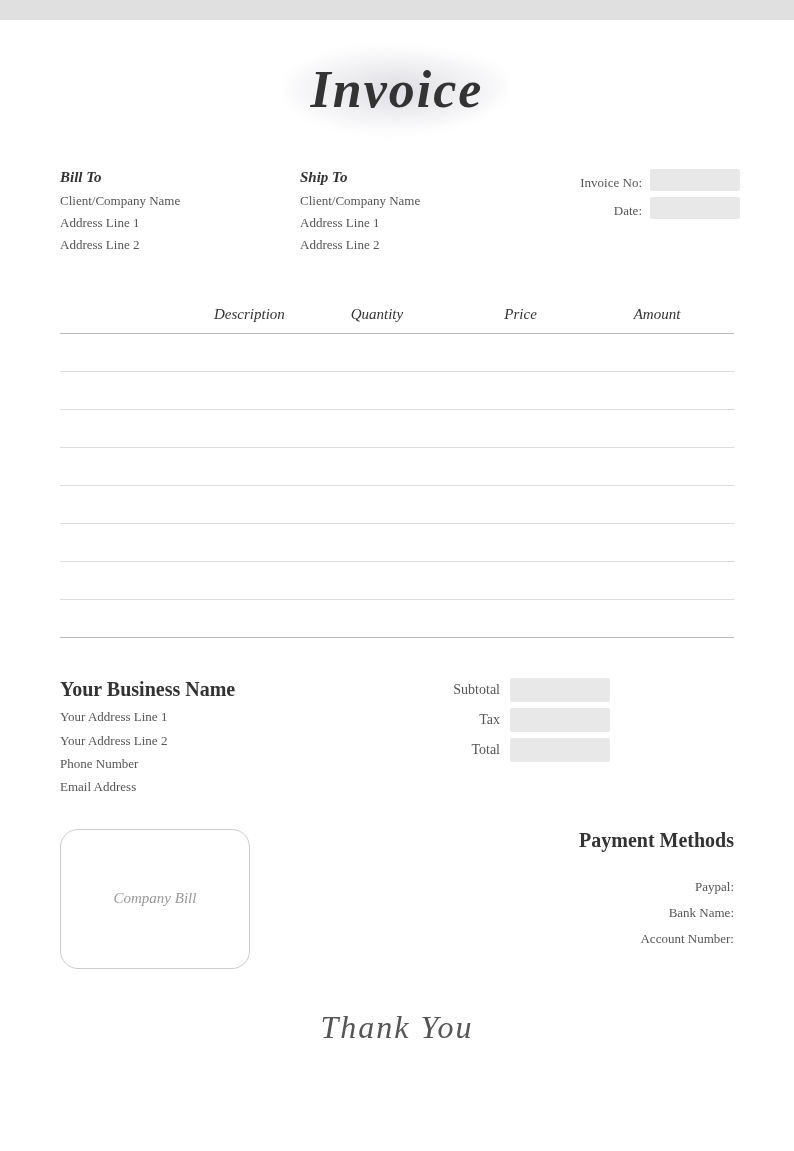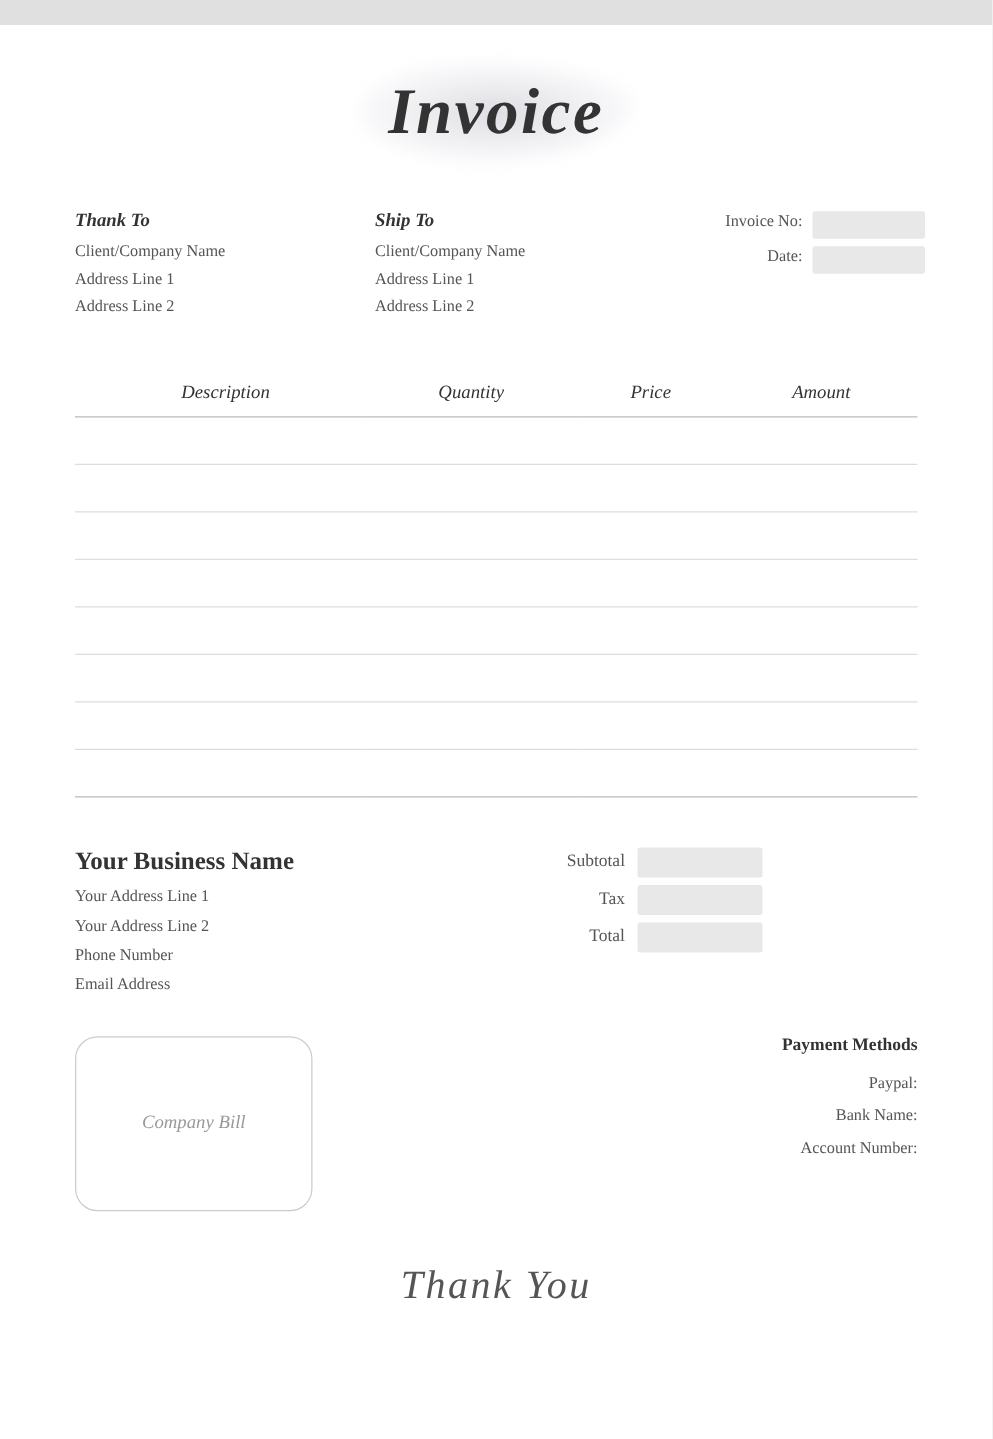--- a/index.html
+++ b/index.html
@@ -88,21 +88,21 @@
     }
 
     .section-line {
       font-size: 13px;
       color: #555;
       line-height: 1.7;
     }
 
     .meta-row {
       display: flex;
-      align-items: flex-start;
+      align-items: flex-end;
       gap: 8px;
     }
 
     .meta-label {
       font-size: 13px;
       color: #555;
       text-align: right;
     }
 
     .meta-field {
@@ -126,21 +126,21 @@
     .invoice-table th {
       padding: 10px 8px;
       font-size: 15px;
       font-weight: 400;
       color: #333;
       font-style: italic;
       text-align: center;
     }
 
     .invoice-table th.desc-col {
-      text-align: center;
+      text-align: right;
       padding-left: 16px;
     }
 
     .invoice-table td {
       padding: 0;
       height: 38px;
       border-bottom: 1px solid #ddd;
     }
 
     .invoice-table tbody tr:last-child td {
@@ -226,24 +226,24 @@
       color: #999;
       font-style: italic;
     }
 
     .payment-section {
       width: 250px;
       text-align: right;
     }
 
     .payment-title {
-      font-size: 14px;
+      font-size: 20px;
       font-weight: 700;
       color: #333;
-      margin-bottom: 8px;
+      margin-bottom: 22px;
       font-family: 'Georgia', serif;
     }
 
     .payment-line {
       font-size: 13px;
       color: #555;
       line-height: 2.0;
     }
 
     
@@ -266,21 +266,21 @@
 
   <div class="header">
     <div class="watercolor-bg">
       <div class="watercolor-blob"></div>
       <div class="invoice-title">Invoice</div>
     </div>
   </div>
 
   <div class="bill-ship-section">
     <div class="bill-column">
-      <div class="section-header">Thank To</div>
+      <div class="section-header">Bill To</div>
       <div class="section-line">Client/Company Name</div>
       <div class="section-line">Address Line 1</div>
       <div class="section-line">Address Line 2</div>
     </div>
 
     <div class="ship-column">
       <div class="section-header">Ship To</div>
       <div class="section-line">Client/Company Name</div>
       <div class="section-line">Address Line 1</div>
       <div class="section-line">Address Line 2</div>

